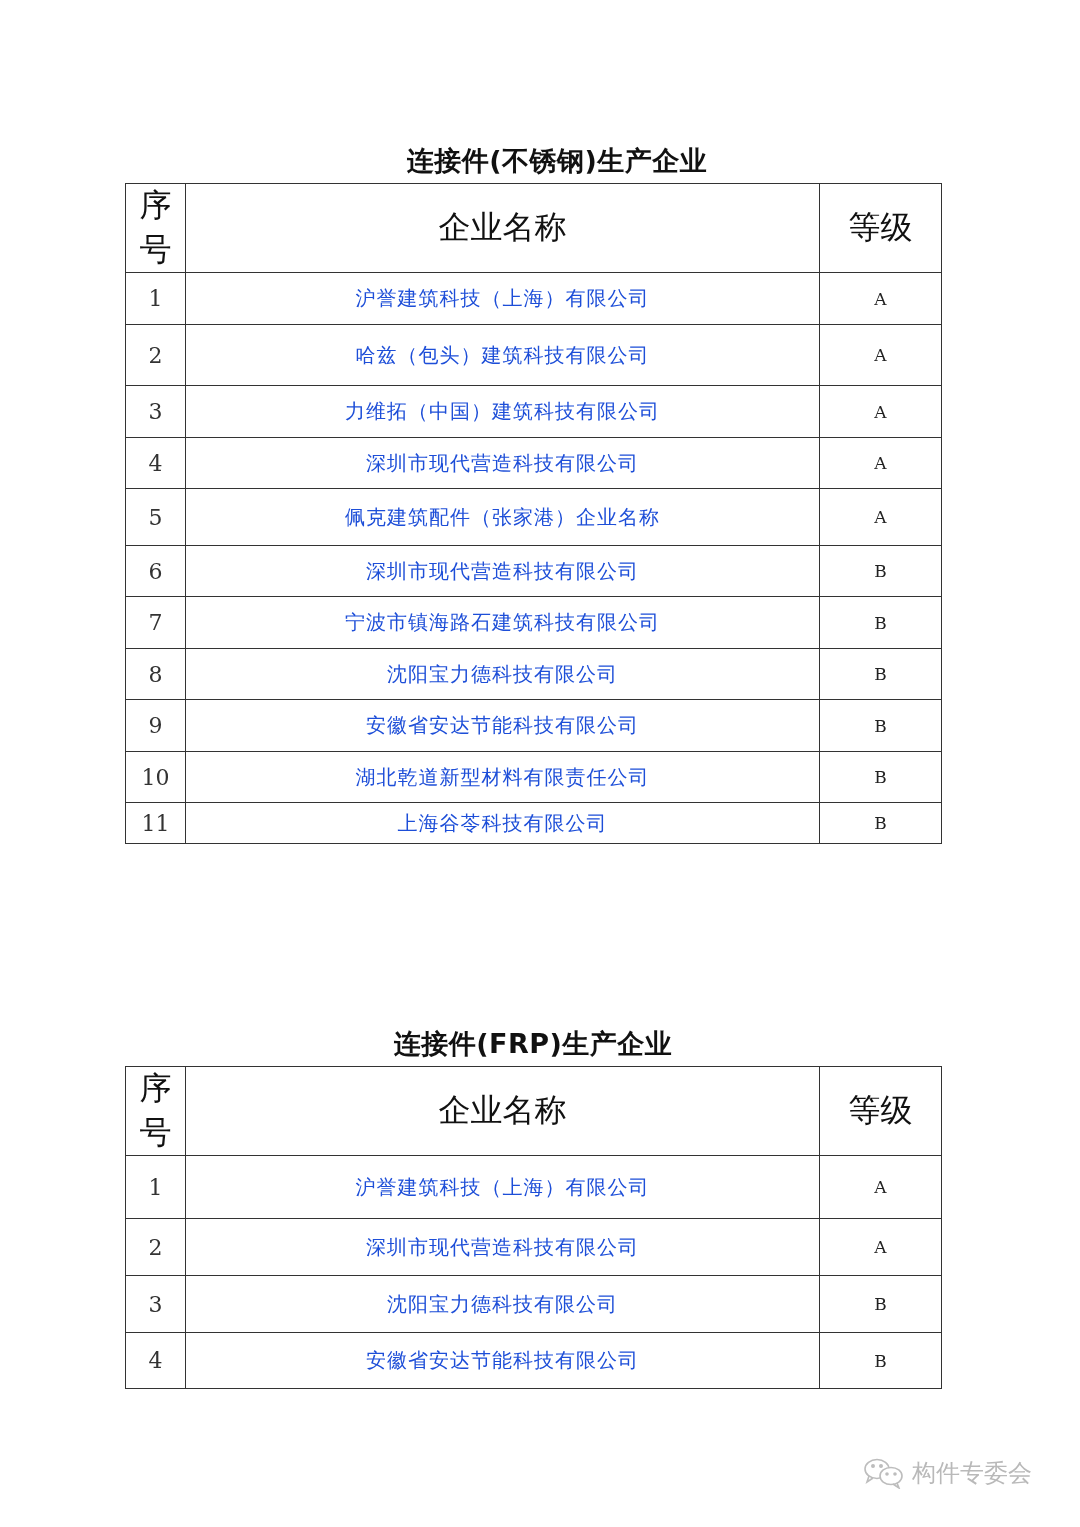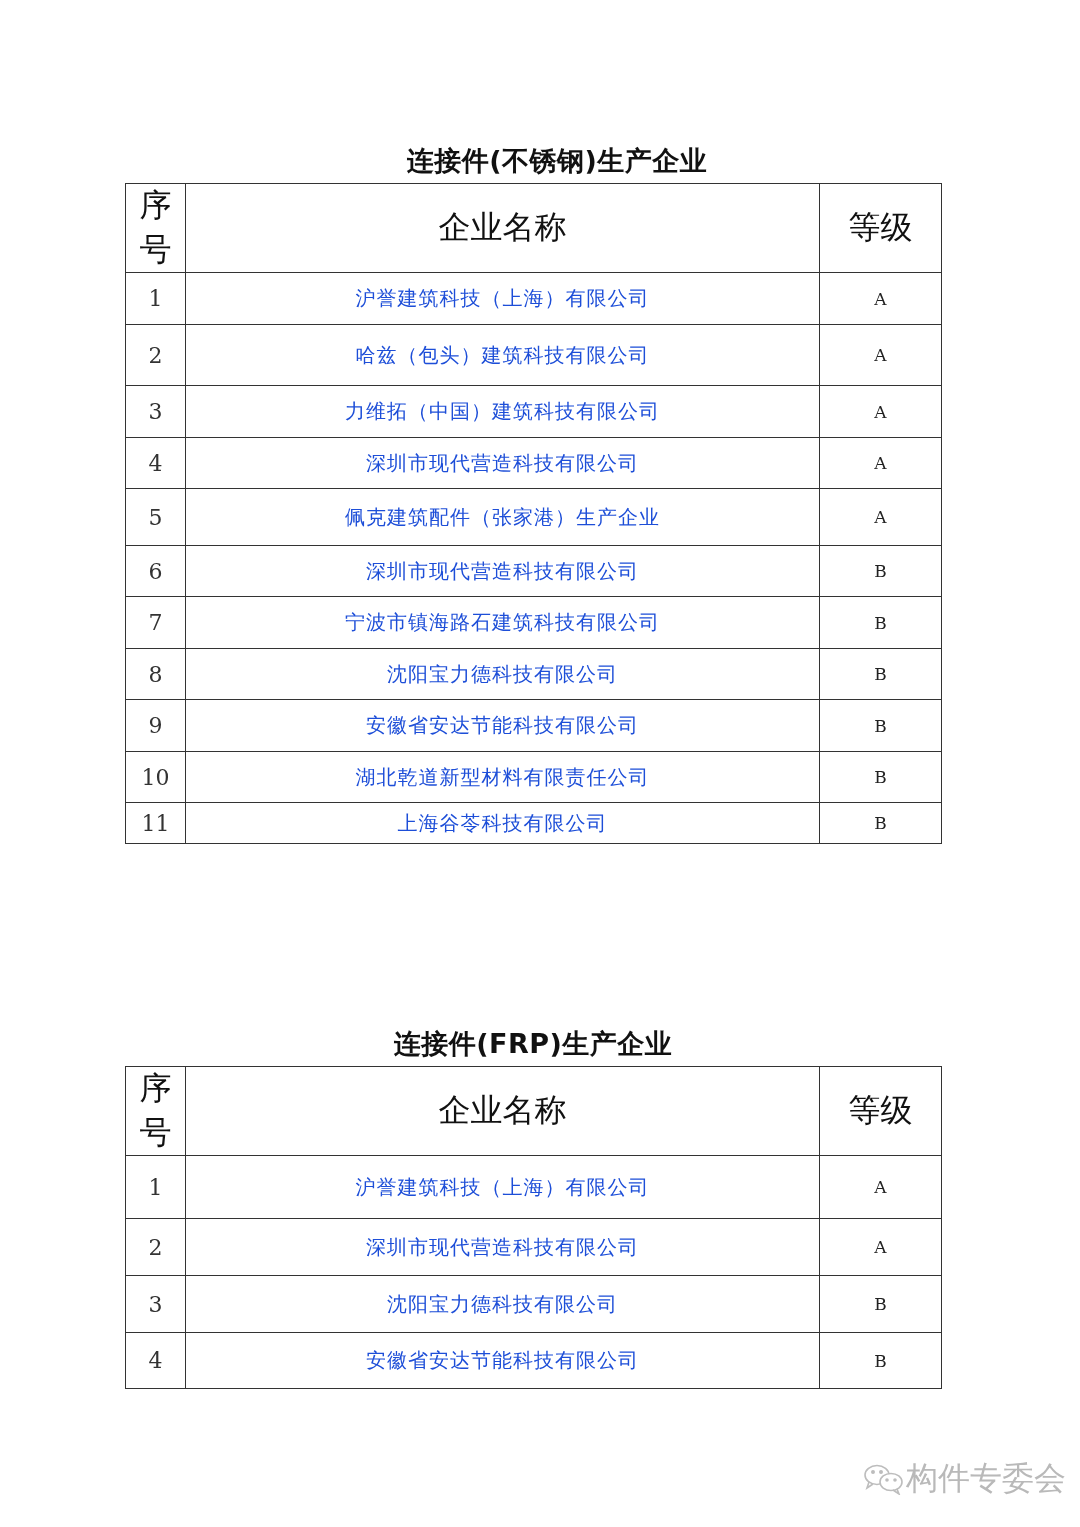--- a/index.html
+++ b/index.html
@@ -15,22 +15,22 @@
   table.grid th { font-family: "DejaVu Sans", "Liberation Sans", sans-serif;
                   font-weight: normal; font-size: 32px; color: #111; }
   .col-no { width: 60px; }
   .col-name { width: 633px; }
   .col-grade { width: 122px; }
   td.no { font-size: 22px; color: #333; }
   td.name { font-family: "DejaVu Sans", "Liberation Sans", sans-serif; font-size: 20px;
             color: #1d4ed8; letter-spacing: 1px; }
   td.grade { font-size: 17px; color: #222; }
   .watermark { position: absolute; left: 862px; top: 1457px; display: flex; align-items: center;
-               color: #b9b9b9;
-               font-family: "DejaVu Sans", "Liberation Sans", sans-serif; font-size: 32px; }
+               gap: 6px; color: #b9b9b9;
+               font-family: "DejaVu Sans", "Liberation Sans", sans-serif; font-size: 24px; }
   .watermark svg { display: block; }
 </style>
 </head>
 <body>
 
 <div class="title" style="top:143px;padding-left:24px;">连接件(不锈钢)生产企业</div>
 <table class="grid" style="top:183px;">
   <colgroup>
       <col class="col-no">
       <col class="col-name">
@@ -57,21 +57,21 @@
     <td class="name">力维拓（中国）建筑科技有限公司</td>
     <td class="grade">A</td>
   </tr>
   <tr style="height:51px;">
     <td class="no">4</td>
     <td class="name">深圳市现代营造科技有限公司</td>
     <td class="grade">A</td>
   </tr>
   <tr style="height:57px;">
     <td class="no">5</td>
-    <td class="name">佩克建筑配件（张家港）生产企业</td>
+    <td class="name">佩克建筑配件（张家港）企业名称</td>
     <td class="grade">A</td>
   </tr>
   <tr style="height:51px;">
     <td class="no">6</td>
     <td class="name">深圳市现代营造科技有限公司</td>
     <td class="grade">B</td>
   </tr>
   <tr style="height:52px;">
     <td class="no">7</td>
     <td class="name">宁波市镇海路石建筑科技有限公司</td>

